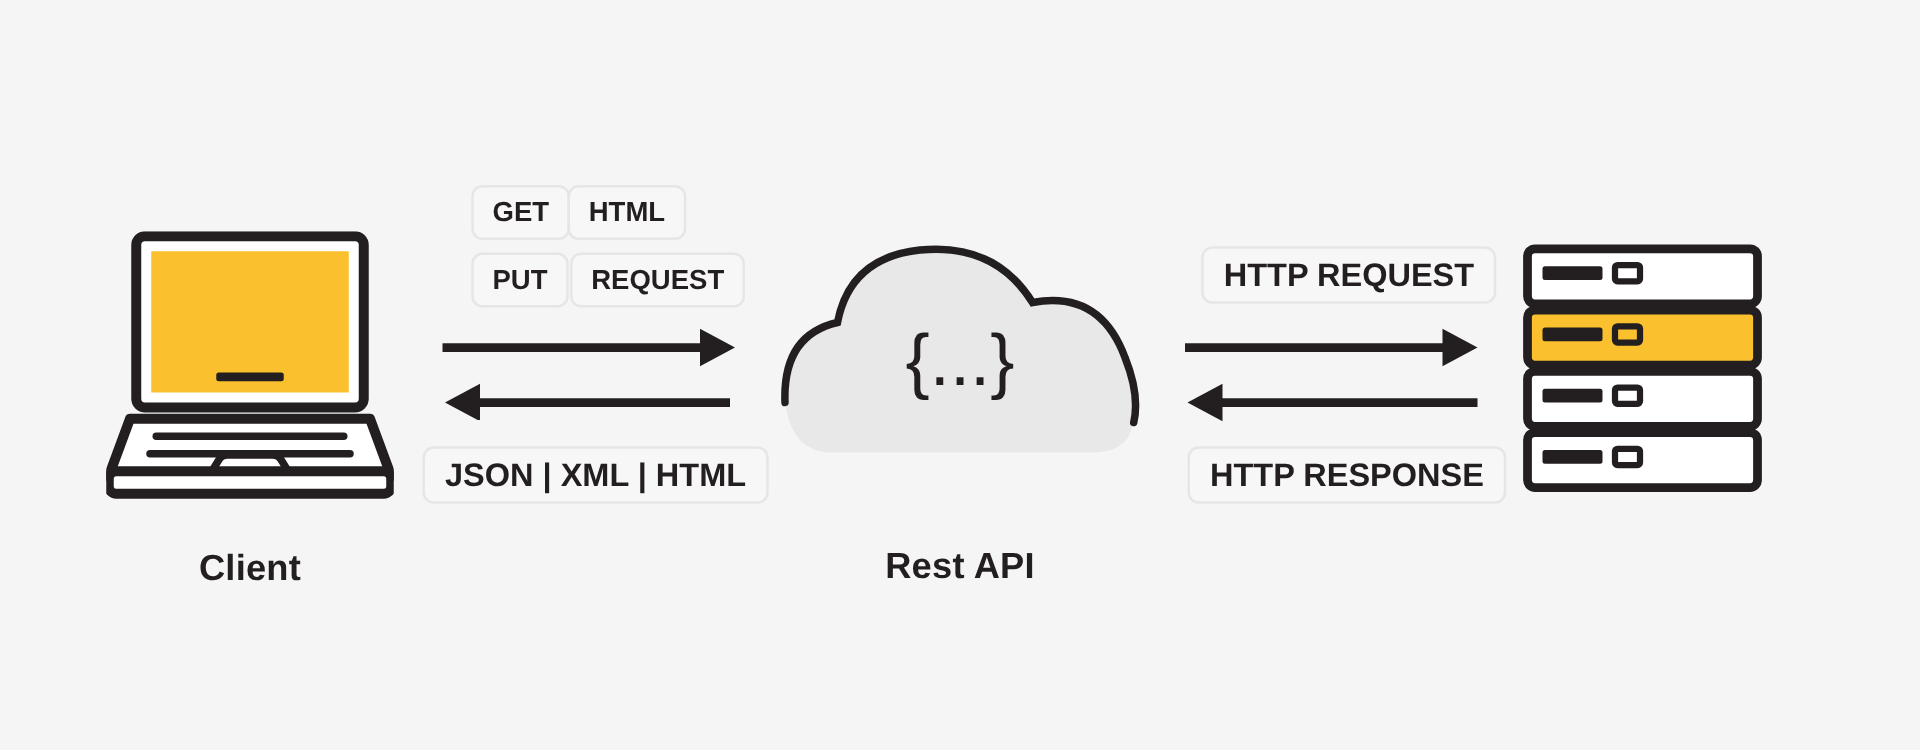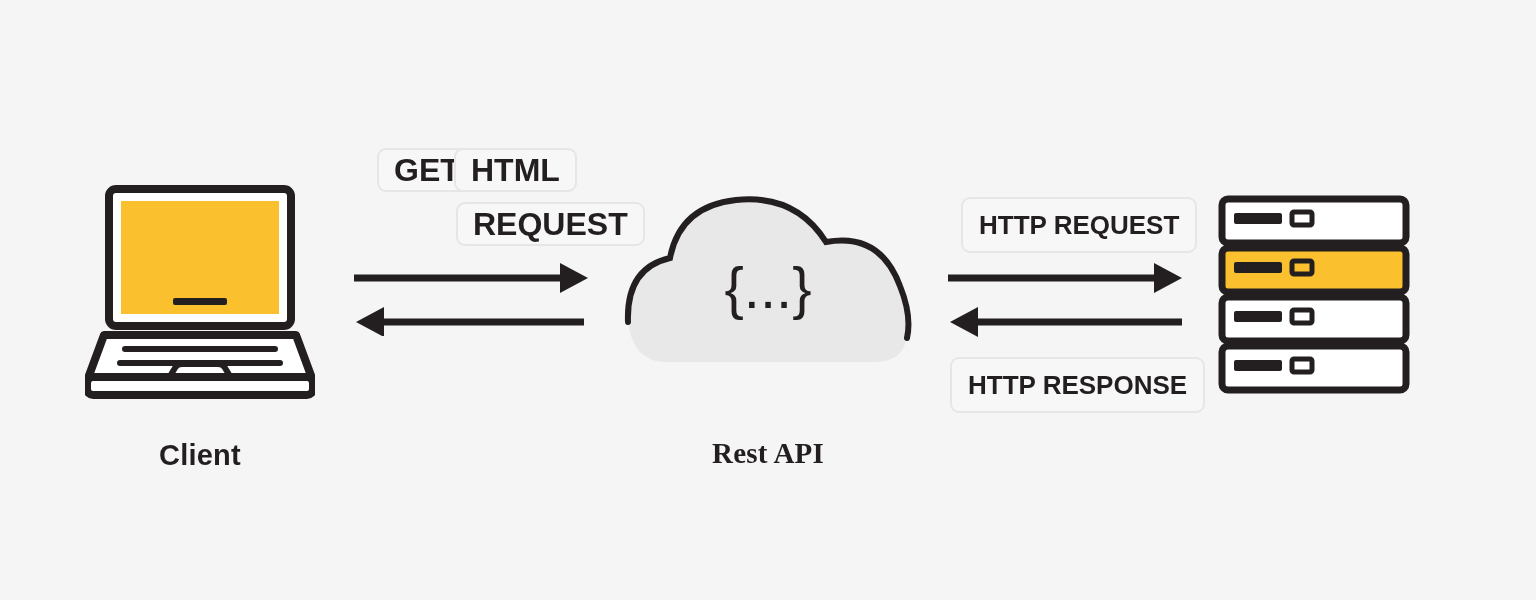--- a/index.html
+++ b/index.html
@@ -41,25 +41,25 @@
     box-sizing: border-box;
     background: #f7f7f7;
     border: 2px solid #e6e6e6;
     border-radius: 9px;
     color: #231f20;
     font-weight: bold;
     white-space: nowrap;
   }
   .badge.method {
     height: 44px;
-    font-size: 32px;
+    font-size: 22px;
     padding: 0 15px;
   }
   .badge.wide {
-    height: 56px;
+    height: 46px;
     font-size: 26px;
     padding: 0 16px;
   }
 
   
   #client-node { position: absolute; left: 85px; top: 185px; width: 230px; height: 215px; }
   #rest-node   { position: absolute; left: 618px; top: 190px; width: 300px; height: 195px; }
   #server-node { position: absolute; left: 1218px; top: 195px; width: 192px; height: 200px; }
 
   .svg-block { display: block; }
@@ -90,37 +90,39 @@
 
       <path d="M 82 196 L 90 183 Q 92 179 97 179 L 133 179 Q 138 179 140 183 L 148 196" fill="none" stroke="#231f20" stroke-width="6" stroke-linejoin="round"></path>
 
       <rect x="2" y="192" width="226" height="18" rx="6" ry="6" fill="#ffffff" stroke="#231f20" stroke-width="8"></rect>
     </svg>
   </div>
   <div class="caption" style="left:85px; top:439px; width:230px;">Client</div>
 
   <div class="badge method" style="left:377px; top:148px;">GET</div>
   <div class="badge method" style="left:454px; top:148px;">HTML</div>
+  <div class="badge method" style="left:377px; top:202px;">PUT</div>
   <div class="badge method" style="left:456px; top:202px;">REQUEST</div>
 
   <div class="arrow-group" id="arrows-left">
     <svg class="svg-block" width="240" height="80" viewBox="0 0 240 80">
 
       <g>
         <line x1="2" y1="22" x2="212" y2="22" stroke="#231f20" stroke-width="7"></line>
         <path d="M 208 7 L 236 22 L 208 37 Z" fill="#231f20"></path>
       </g>
 
       <g>
         <line x1="28" y1="66" x2="232" y2="66" stroke="#231f20" stroke-width="7"></line>
         <path d="M 32 51 L 4 66 L 32 81 Z" fill="#231f20"></path>
       </g>
     </svg>
   </div>
 
+  <div class="badge wide" style="left:338px; top:357px;">JSON | XML | HTML</div>
 
   <div id="rest-node">
     <svg class="svg-block" width="300" height="195" viewBox="0 0 300 195">
       <path d="M 10 130
                Q 8 78 52 68
                Q 62 16 118 10
                Q 178 4 208 52
                Q 262 42 282 96
                Q 296 128 288 150
                Q 284 172 255 172
@@ -128,21 +130,21 @@
                Q 14 170 10 130 Z" fill="#e8e8e8" stroke="none"></path>
       <path d="M 10 132
                Q 8 78 52 68
                Q 62 16 118 10
                Q 178 4 208 52
                Q 262 42 282 96
                Q 294 126 289 148" fill="none" stroke="#231f20" stroke-width="6" stroke-linecap="round"></path>
       <text x="150" y="118" text-anchor="middle" font-family="Liberation Sans, sans-serif" font-size="58" font-weight="300" fill="#231f20">{...}</text>
     </svg>
   </div>
-  <div class="caption" style="left:618px; top:437px; width:300px;font-family:Liberation Serif, serif;">Rest API</div>
+  <div class="caption" style="left:618px; top:437px; width:300px;">Rest API</div>
 
   <div class="badge wide" style="left:961px; top:197px;">HTTP REQUEST</div>
 
   <div class="arrow-group" id="arrows-right">
     <svg class="svg-block" width="240" height="80" viewBox="0 0 240 80">
       <g>
         <line x1="2" y1="20" x2="212" y2="20" stroke="#231f20" stroke-width="7"></line>
         <path d="M 208 5 L 236 20 L 208 35 Z" fill="#231f20"></path>
       </g>
       <g>

